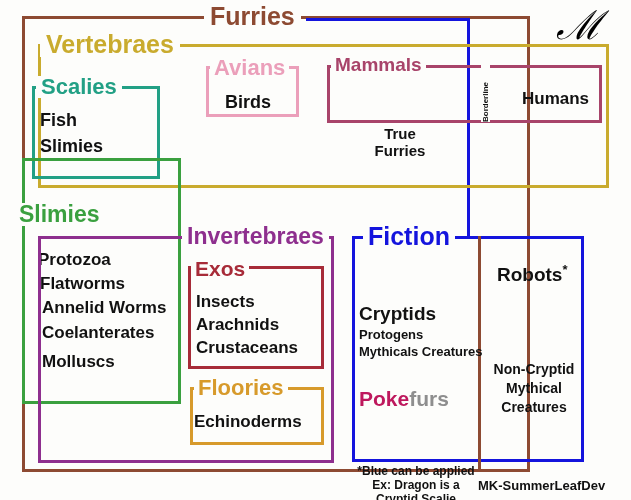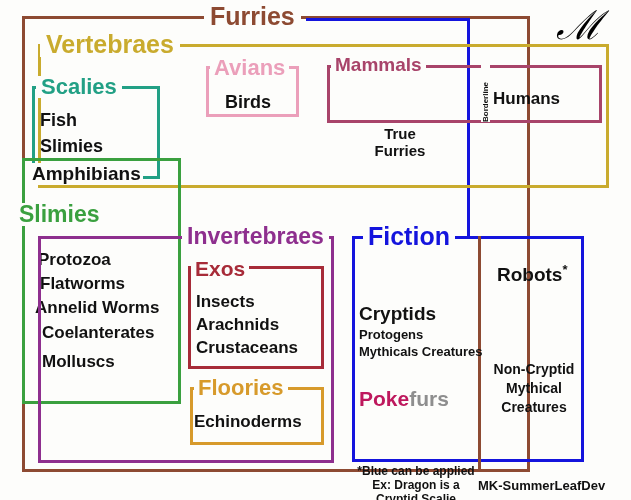--- a/index.html
+++ b/index.html
@@ -63,39 +63,38 @@
   <div class="lbl c-vert" style="left:40px;top:32px;font-size:25px;padding:0 6px;">Vertebraes</div>
 
   <div class="box c-scalies" style="left:32px;top:86px;width:128px;height:93px;border:3px solid;"></div>
   <div class="lbl c-scalies" style="left:36px;top:76px;font-size:22px;padding:0 5px;">Scalies</div>
   <div class="txt" style="left:40px;top:110px;font-size:18px;">Fish</div>
   <div class="txt" style="left:40px;top:136px;font-size:18px;">Slimies</div>
 
   <div class="box c-slimies" style="left:22px;top:158px;width:159px;height:246px;border:3px solid;"></div>
   <div class="lbl c-slimies" style="left:14px;top:203px;font-size:23px;padding:0 5px;">Slimies</div>
 
-  <div class="txt" style="left:30px;top:163px;font-size:19px;background:#fdfdfb;padding:0 2px;">Amphibians</div>
 
   <div class="txt" style="left:38px;top:250px;font-size:17px;">Protozoa</div>
   <div class="txt" style="left:40px;top:274px;font-size:17px;">Flatworms</div>
-  <div class="txt" style="left:35px;top:298px;font-size:17px;text-align:center;">Annelid Worms</div>
+  <div class="txt" style="left:42px;top:298px;font-size:17px;text-align:center;">Annelid Worms</div>
   <div class="txt" style="left:42px;top:323px;font-size:17px;">Coelanterates</div>
   <div class="txt" style="left:42px;top:352px;font-size:17px;">Molluscs</div>
 
   <div class="box c-avians" style="left:206px;top:66px;width:93px;height:51px;border:3px solid;"></div>
   <div class="lbl c-avians" style="left:210px;top:57px;font-size:22px;padding:0 4px;">Avians</div>
   <div class="txt" style="left:225px;top:92px;font-size:18px;">Birds</div>
 
   <div class="box c-mammals" style="left:327px;top:65px;width:275px;height:58px;border:3px solid;"></div>
   <div class="lbl c-mammals" style="left:331px;top:55px;font-size:19px;padding:0 4px;">Mammals</div>
   <div class="txt center" style="left:355px;top:81px;width:90px;font-size:15px;line-height:17px;">
     <span>True</span><br>
     <span>Furries</span>
   </div>
-  <div class="txt" style="left:493px;top:89px;font-size:17px;">Humans</div>
+  <div class="txt" style="left:522px;top:89px;font-size:17px;">Humans</div>
 
   <div class="vert-text" style="left:481px;top:62px;height:60px;">Borderline</div>
 
   <div class="box c-invert" style="left:38px;top:236px;width:296px;height:227px;border:3px solid;"></div>
   <div class="lbl c-invert" style="left:182px;top:225px;font-size:23px;padding:0 5px;">Invertebraes</div>
 
   <div class="box c-exos" style="left:188px;top:266px;width:136px;height:103px;border:3px solid;"></div>
   <div class="lbl c-exos" style="left:191px;top:258px;font-size:21px;padding:0 4px;">Exos</div>
   <div class="txt" style="left:196px;top:292px;font-size:17px;">Insects</div>
   <div class="txt" style="left:196px;top:315px;font-size:17px;">Arachnids</div>

